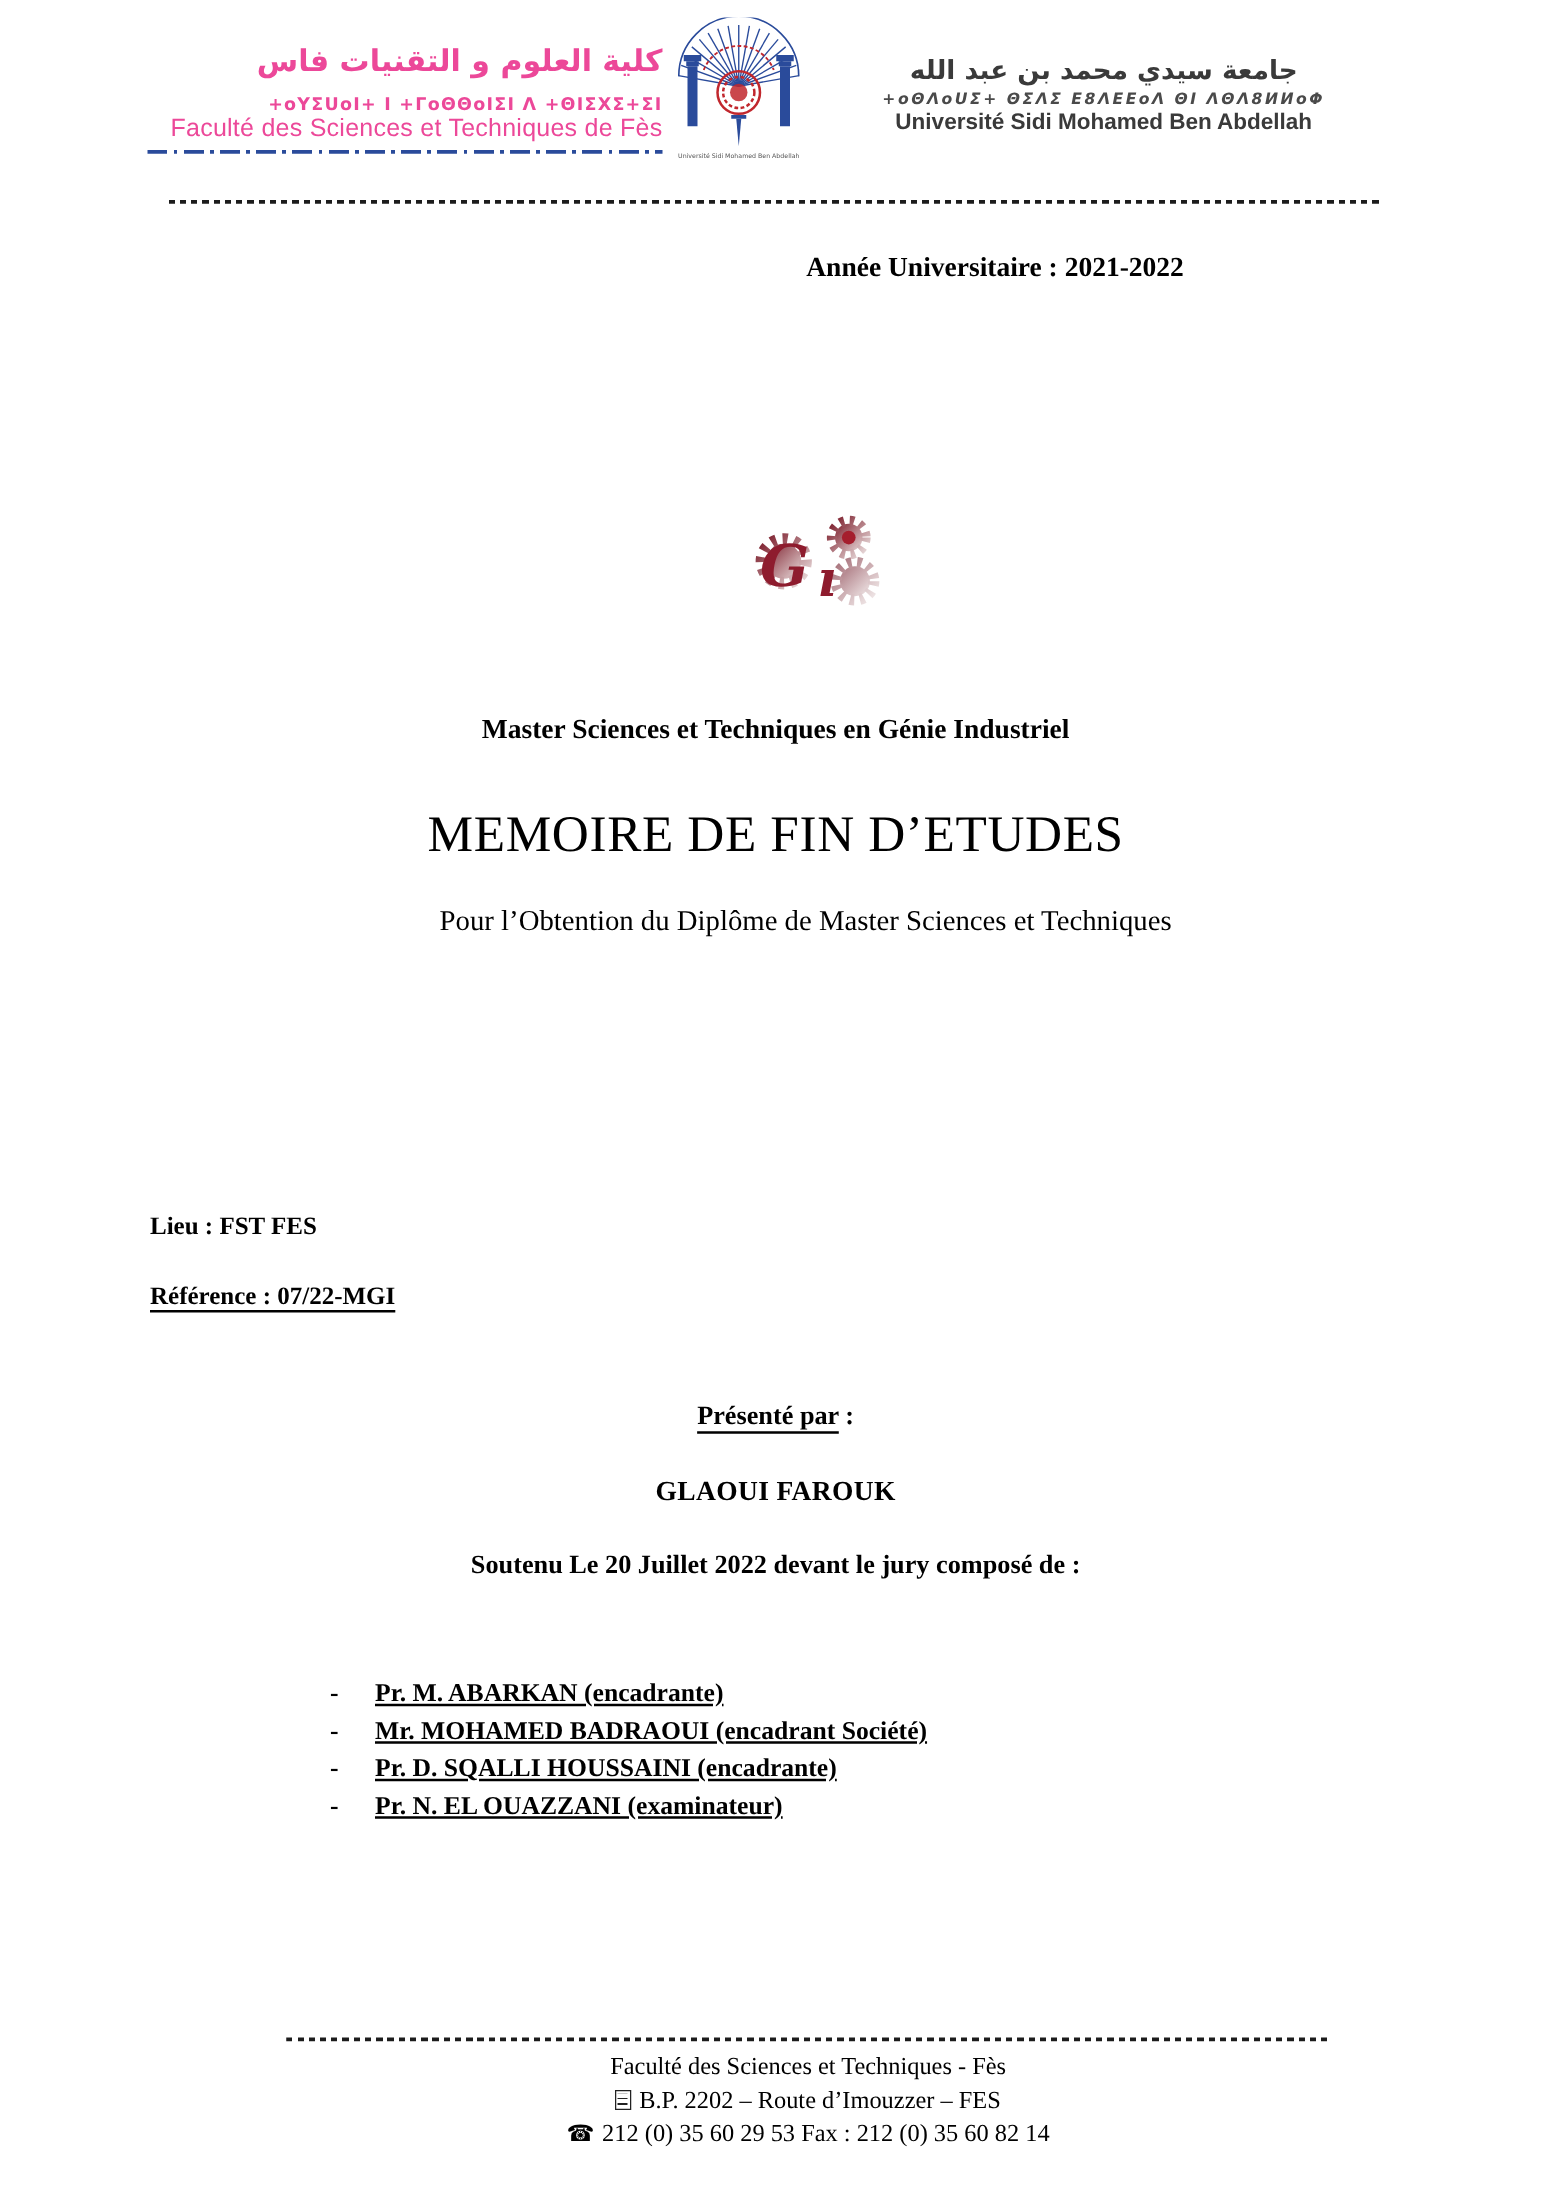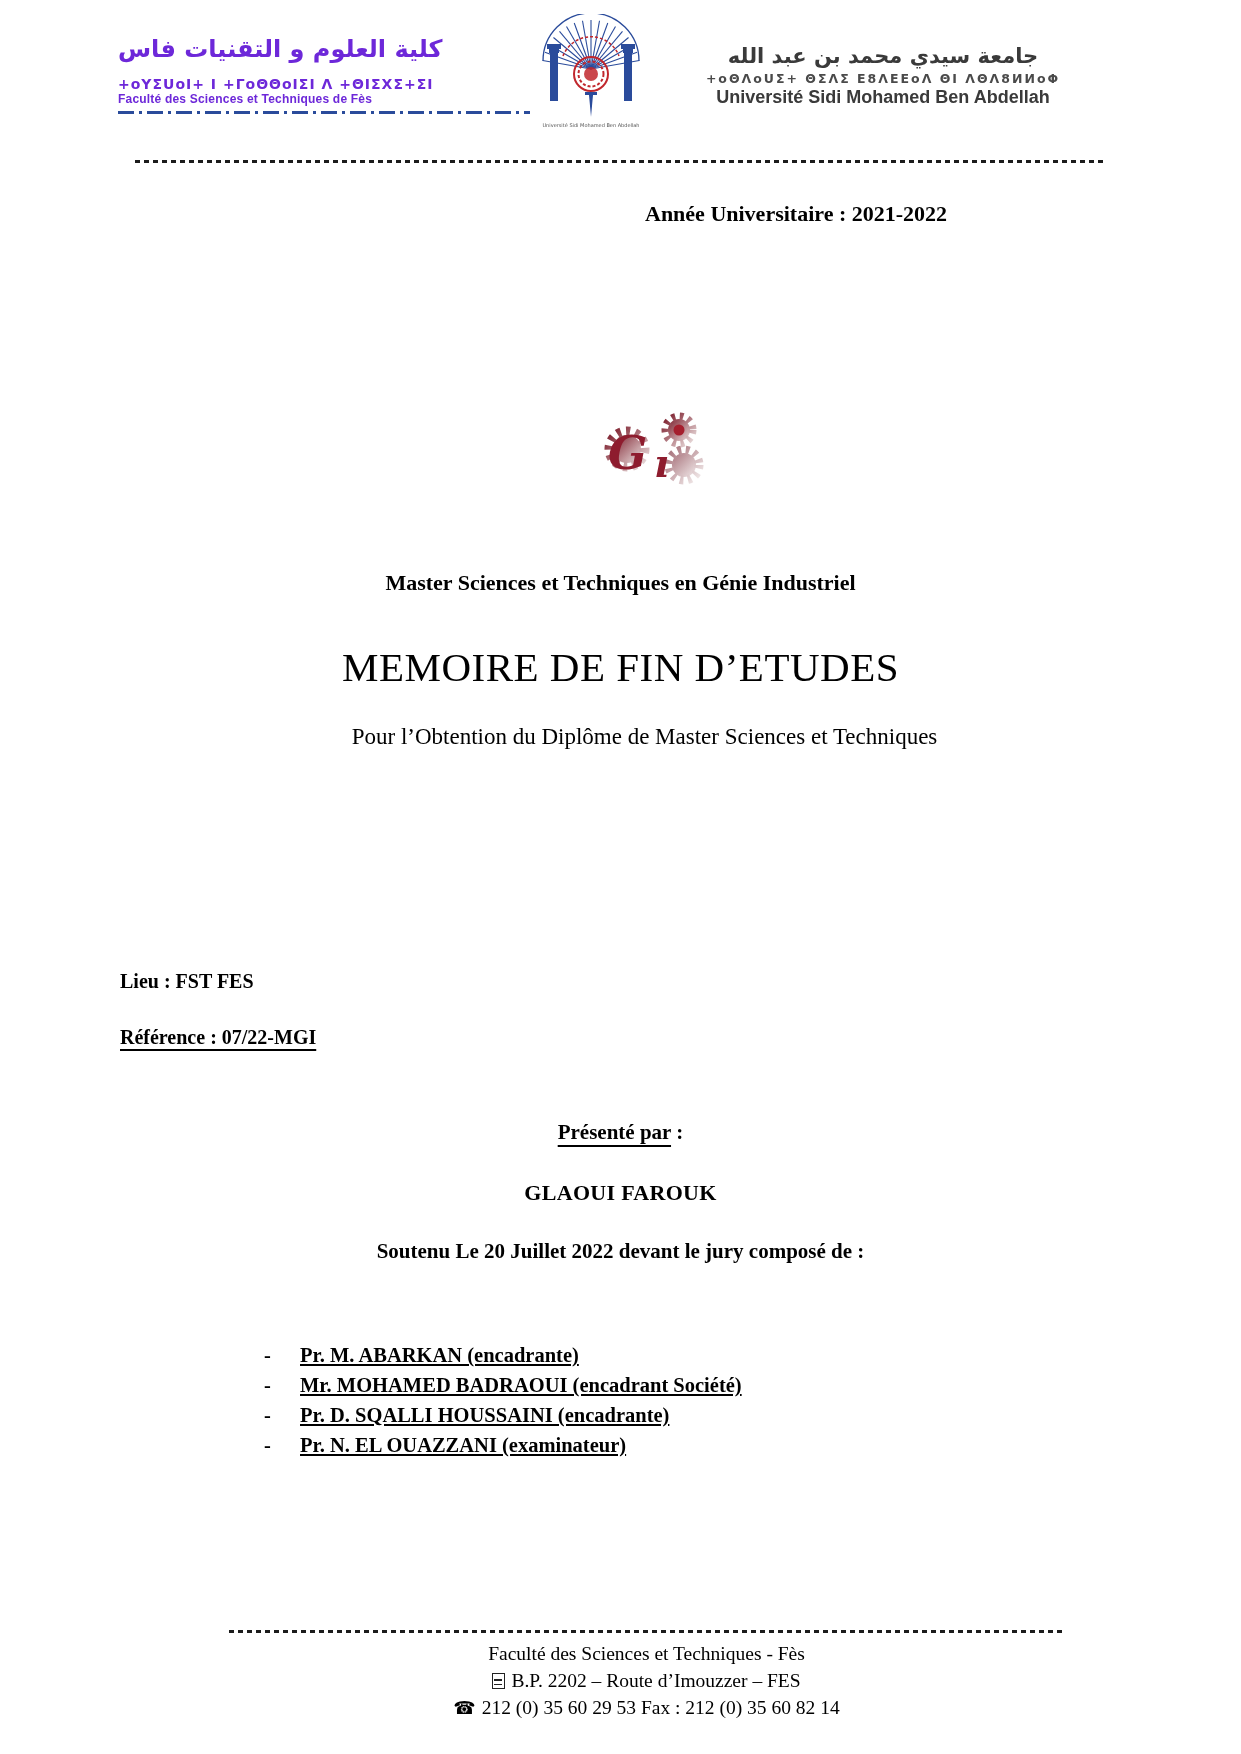--- a/index.html
+++ b/index.html
@@ -4,39 +4,39 @@
 <style>
   * { margin:0; padding:0; box-sizing:border-box; }
   html,body { background:#ffffff; }
   .page {
     position:relative; width:1241px; height:1754px; margin:0 auto;
     background:#ffffff; overflow:hidden;
     font-family:"Liberation Serif", serif; color:#000;
   }
   
   .hdr-left {
-    position:absolute; left:118px; top:36px; width:412px; text-align:left;
-    font-family:"Liberation Sans", sans-serif; color:#6d28d9;
+    position:absolute; left:118px; top:36px; width:412px; text-align:right;
+    font-family:"Liberation Sans", sans-serif; color:#ec4899;
   }
   .hdr-left .ar { font-family:"DejaVu Sans", sans-serif; font-size:24px; font-weight:bold; direction:rtl; line-height:1.1; }
   .hdr-left .tif { font-family:"DejaVu Sans", sans-serif; font-size:14px; font-weight:bold; letter-spacing:1px; margin-top:14px; white-space:nowrap; }
-  .hdr-left .fr { font-size:12px; font-weight:bold; letter-spacing:.2px; white-space:nowrap; }
+  .hdr-left .fr { font-size:20px; font-weight:normal; letter-spacing:.2px; white-space:nowrap; }
   .hdr-left .dashdot {
     height:3px; margin-top:5px;
     background:repeating-linear-gradient(90deg,#2a4b9b 0 16px, transparent 16px 21px, #2a4b9b 21px 24px, transparent 24px 29px);
   }
   .emblem { position:absolute; left:541px; top:14px; width:100px; height:112px; }
   .emblem .cap { position:absolute; left:0; bottom:-2px; width:100%; text-align:center;
     font-family:"DejaVu Sans", sans-serif; font-size:5px; color:#555; line-height:1.2; }
   .hdr-right {
     position:absolute; left:648px; top:44px; width:470px; text-align:center;
     font-family:"Liberation Sans", sans-serif; color:#3a3a3a;
   }
   .hdr-right .ar { font-family:"DejaVu Sans", sans-serif; font-size:21px; font-weight:bold; direction:rtl; line-height:1.15; }
-  .hdr-right .tif { font-family:"DejaVu Sans", sans-serif; font-size:12.5px; font-weight:bold; letter-spacing:2px; color:#4a4a4a; margin-top:3px; white-space:nowrap; }
+  .hdr-right .tif { font-family:"DejaVu Sans", sans-serif; font-size:12.5px; font-weight:bold; letter-spacing:2px; color:#4a4a4a; margin-top:3px; white-space:nowrap;font-style:italic; }
   .hdr-right .fr { font-size:18px; font-weight:bold; margin-top:1px; white-space:nowrap; }
   .dashline {
     position:absolute; height:3px;
     background:repeating-linear-gradient(90deg,#1c1c1c 0 5px, transparent 5px 9px);
   }
   #sep-top { left:135px; top:160px; width:970px; }
   #sep-bottom { left:229px; top:1630px; width:834px; }
   
   .annee { position:absolute; left:645px; top:201px; font-size:22px; font-weight:bold; white-space:nowrap; }
   .gi-logo { position:absolute; left:596px; top:403px; width:118px; height:88px; }

